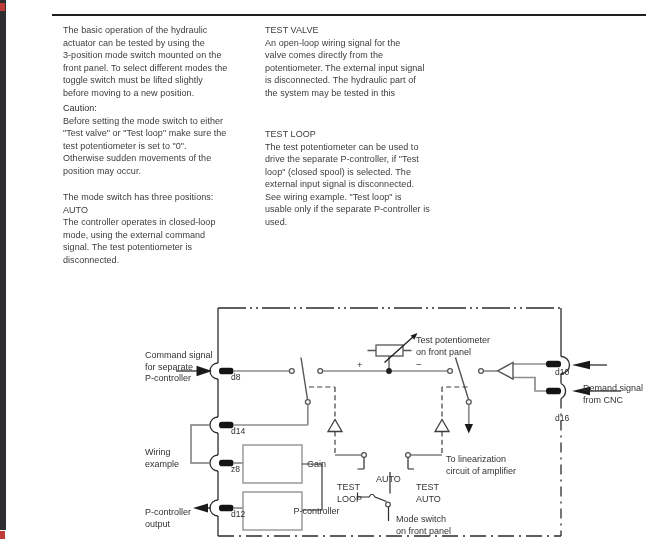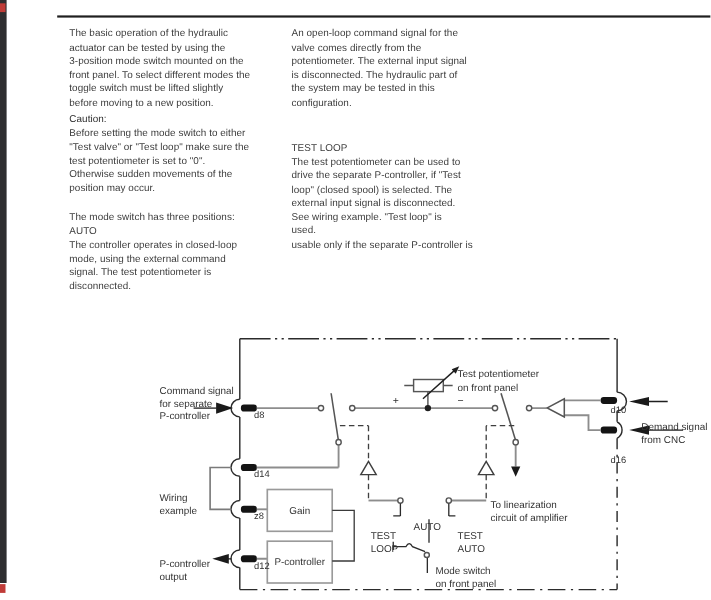--- a/index.html
+++ b/index.html
@@ -12,21 +12,21 @@
   .rule{position:absolute;left:52px;top:14px;width:594px;height:2px;background:#1f1f1f;}
   .col{position:absolute;top:24px;width:205px;font-size:9px;line-height:12.5px;
        letter-spacing:.05px;color:#3c3c3c;}
   .col-left{left:63px;}
   .col-right{left:265px;}
   .caution-h{font-weight:normal;margin-top:3px;color:#2e2e2e;}
   .para3{margin-top:14px;}
   .h2-gap{margin-top:29px;}
   .dl{position:absolute;font-size:9px;line-height:11.5px;color:#333;white-space:nowrap;margin-top:16px;}
   .term{font-size:8.5px;color:#2f2f2f;padding-left:10px;}
-  .boxlbl{position:absolute;width:59px;text-align:center;font-size:9px;color:#333;}
+  .boxlbl{position:absolute;width:59px;text-align:center;font-size:9px;color:#333;padding-left:44px;}
   svg{position:absolute;left:0;top:0;}
   .sign{font-size:9.5px;color:#2f2f2f;}
 </style>
 </head>
 <body>
 
 <div class="sidebar"></div>
 <div class="red-mark red-top"></div>
 <div class="red-mark red-bottom"></div>
 
@@ -47,34 +47,34 @@
   <div>position may occur.</div>
   <div class="para3">The mode switch has three positions:</div>
   <div>AUTO</div>
   <div>The controller operates in closed-loop</div>
   <div>mode, using the external command</div>
   <div>signal. The test potentiometer is</div>
   <div>disconnected.</div>
 </div>
 
 <div class="col col-right">
-  <div>An open-loop command signal for the</div>
+  <div>TEST VALVE</div>
+  <div>An open-loop wiring signal for the</div>
   <div>valve comes directly from the</div>
   <div>potentiometer. The external input signal</div>
   <div>is disconnected. The hydraulic part of</div>
   <div>the system may be tested in this</div>
-  <div>configuration.</div>
   <div class="h2-gap">TEST LOOP</div>
   <div>The test potentiometer can be used to</div>
   <div>drive the separate P-controller, if "Test</div>
   <div>loop" (closed spool) is selected. The</div>
   <div>external input signal is disconnected.</div>
   <div>See wiring example. "Test loop" is</div>
+  <div>usable only if the separate P-controller is</div>
   <div>used.</div>
-  <div>usable only if the separate P-controller is</div>
 </div>
 
 <svg width="646" height="545" viewBox="0 0 646 545">
 
   <g stroke="#2b2b2b" stroke-width="1.3" fill="none">
     <path d="M218 308 V363 M218 379 V417 M218 433 V455 M218 471 V500 M218 516 V536"></path>
     <path d="M218 308 H561" stroke-dasharray="28 4 2 4 2 4"></path>
     <path d="M561 308 V356.5 M561 373.5 V383.5"></path>
     <path d="M561 398.5 V536" stroke-dasharray="10 5 2 5"></path>
     <path d="M218 536 H561" stroke-dasharray="16 5 2 5"></path>

